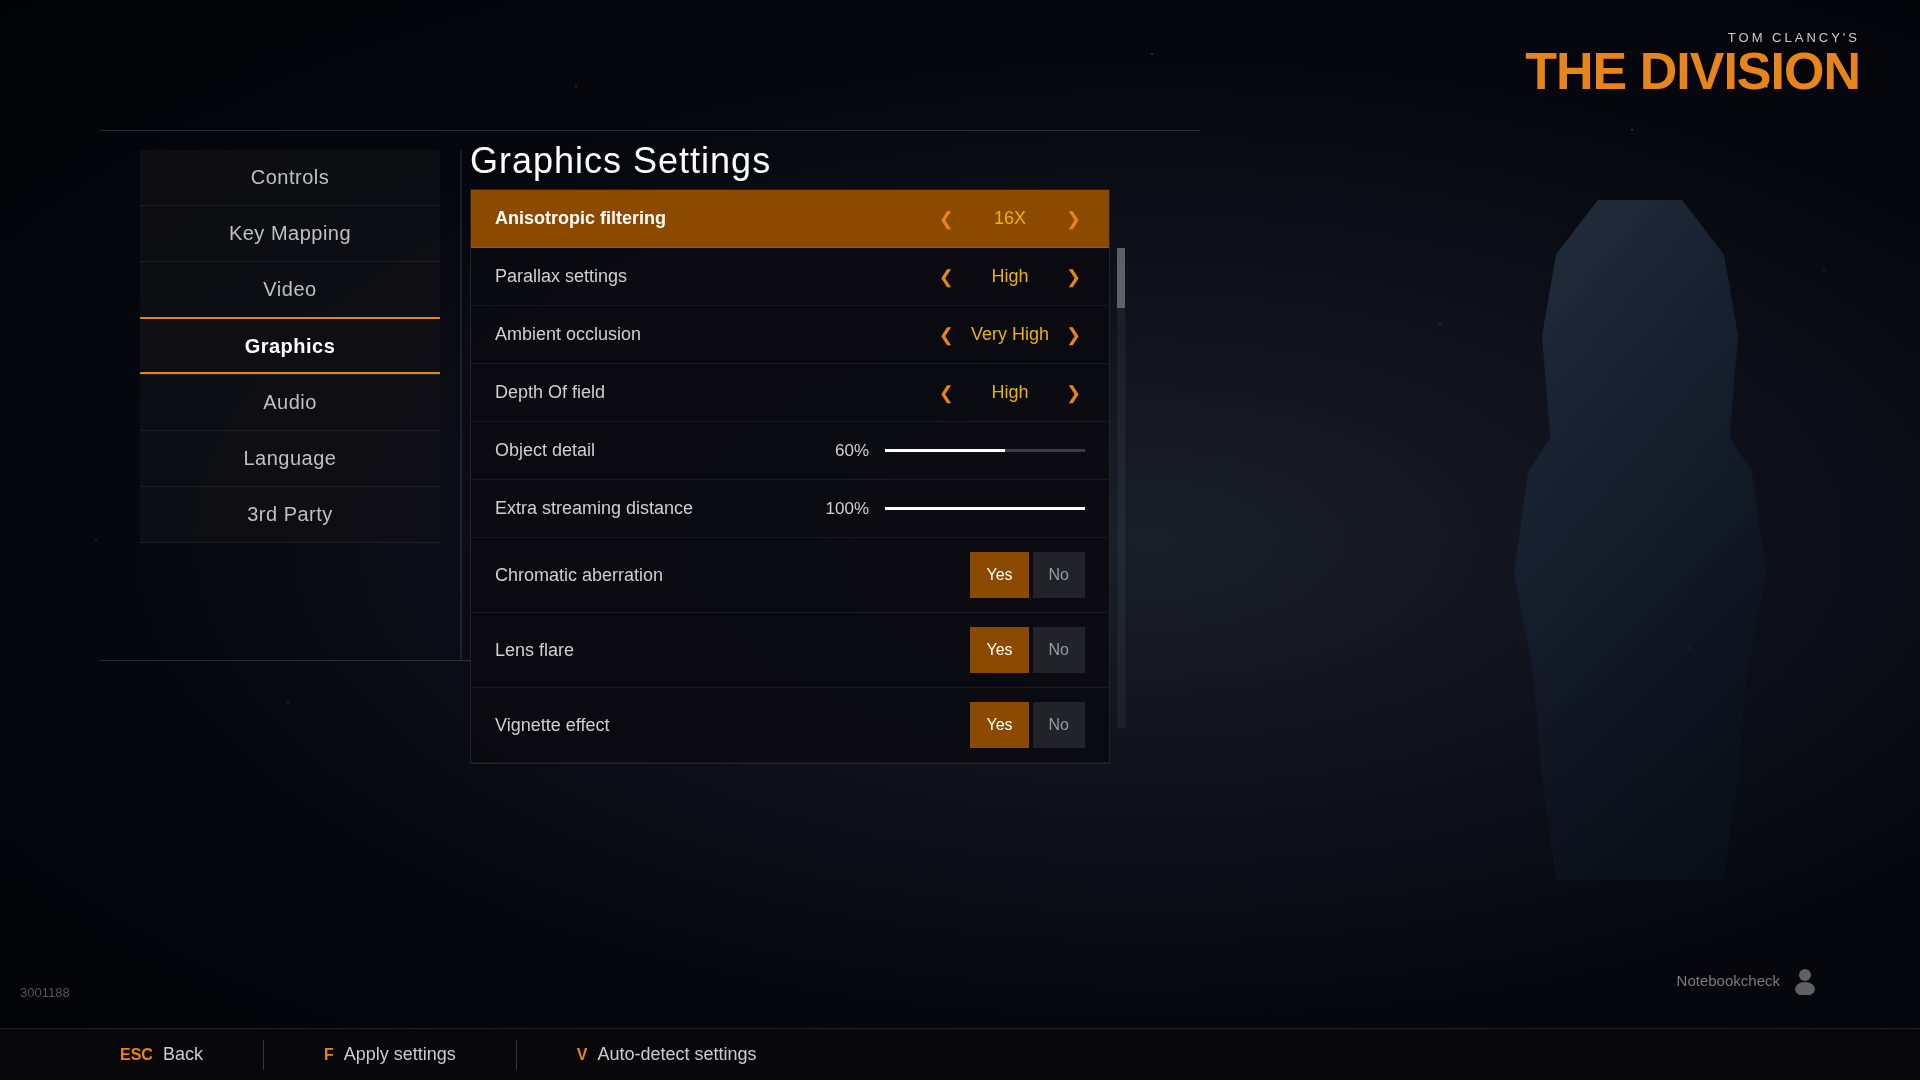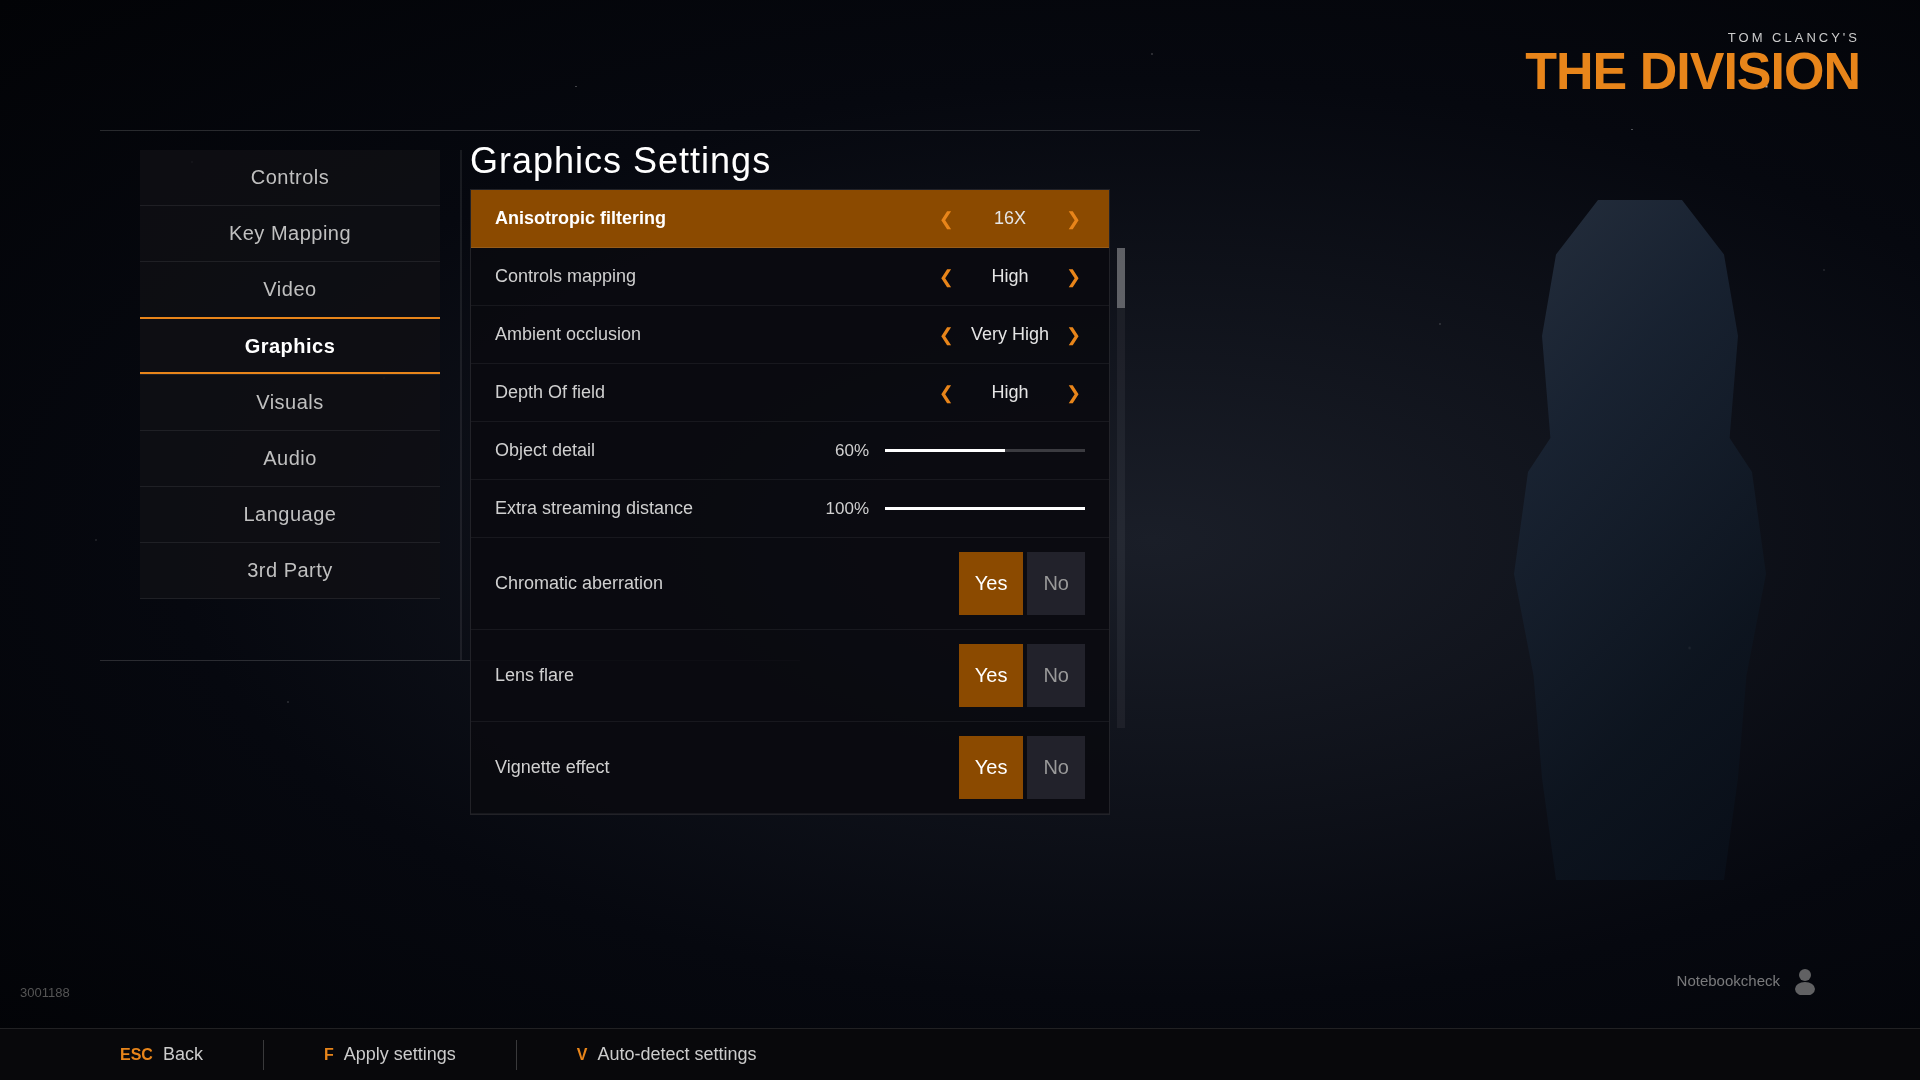--- a/index.html
+++ b/index.html
@@ -194,21 +194,21 @@
       color: #e8851a;
       font-size: 18px;
       cursor: pointer;
       background: none;
       border: none;
       padding: 2px 4px;
     }
 
     .control-value {
       font-size: 18px;
-      color: #e5e5e5;
+      color: #eab308;
       min-width: 80px;
       text-align: center;
       font-weight: 500;
     }
 
     
     .slider-control {
       display: flex;
       align-items: center;
       gap: 16px;
@@ -234,22 +234,22 @@
     }
 
     
     .toggle-control {
       display: flex;
       align-items: center;
       gap: 4px;
     }
 
     .toggle-btn {
-      padding: 20px 16px;
-      font-size: 20px;
+      padding: 14px 16px;
+      font-size: 16px;
       cursor: pointer;
       border: none;
       font-weight: 500;
     }
 
     .toggle-btn.active {
       background: #8b4a00;
       color: #fff;
     }
 
@@ -395,42 +395,41 @@
 
 <div class="character-area">
   <div class="char-body"></div>
 </div>
 
 <nav class="sidebar">
   <button class="sidebar-item">Controls</button>
   <button class="sidebar-item">Key Mapping</button>
   <button class="sidebar-item" style="border-bottom: 2px solid #e8851a;">Video</button>
   <button class="sidebar-item active">Graphics</button>
-  <button class="sidebar-item">Visuals</button>
   <button class="sidebar-item">Audio</button>
   <button class="sidebar-item">Language</button>
   <button class="sidebar-item">3rd Party</button>
 </nav>
 
 <main class="main-content">
   <h1 class="page-title">Graphics Settings</h1>
 
   <div class="settings-panel" style="position:relative;">
 
     <div class="setting-row active-row">
       <span class="setting-label">Anisotropic filtering</span>
       <div class="setting-control arrow-control">
         <button class="arrow-btn">❮</button>
         <span class="control-value">16X</span>
         <button class="arrow-btn">❯</button>
       </div>
     </div>
 
     <div class="setting-row">
-      <span class="setting-label">Controls mapping</span>
+      <span class="setting-label">Parallax settings</span>
       <div class="setting-control arrow-control">
         <button class="arrow-btn">❮</button>
         <span class="control-value">High</span>
         <button class="arrow-btn">❯</button>
       </div>
     </div>
 
     <div class="setting-row">
       <span class="setting-label">Ambient occlusion</span>
       <div class="setting-control arrow-control">

